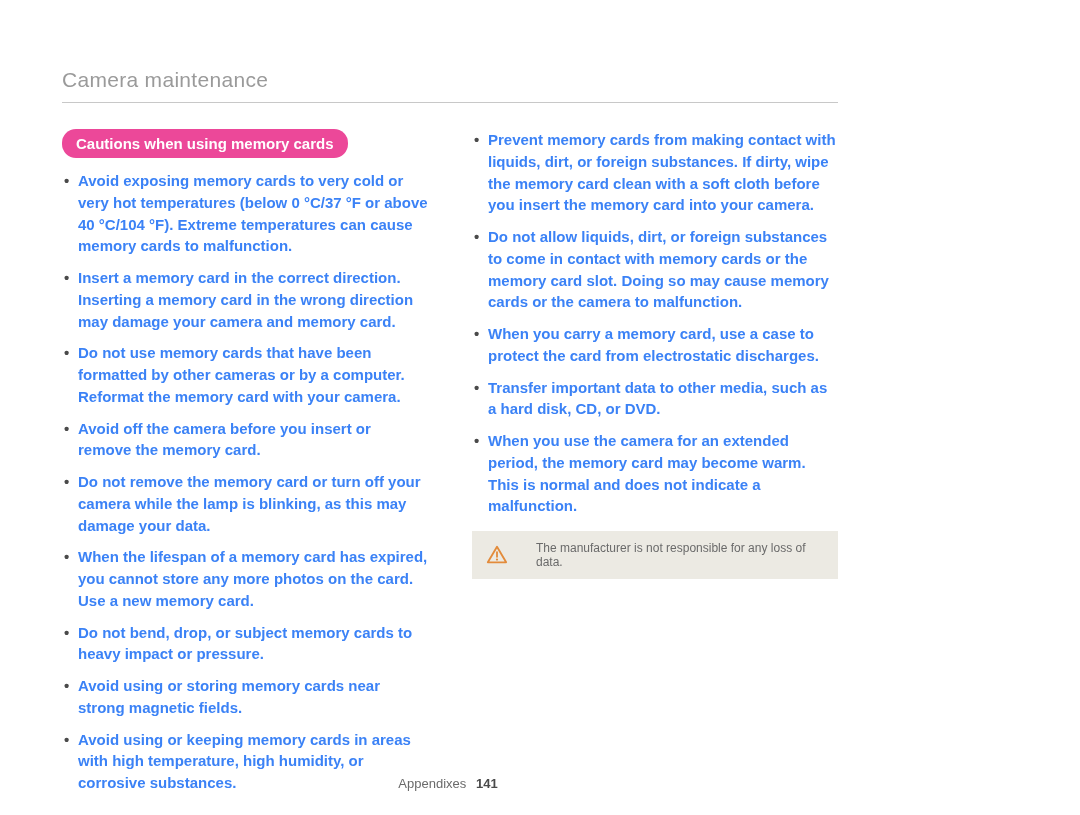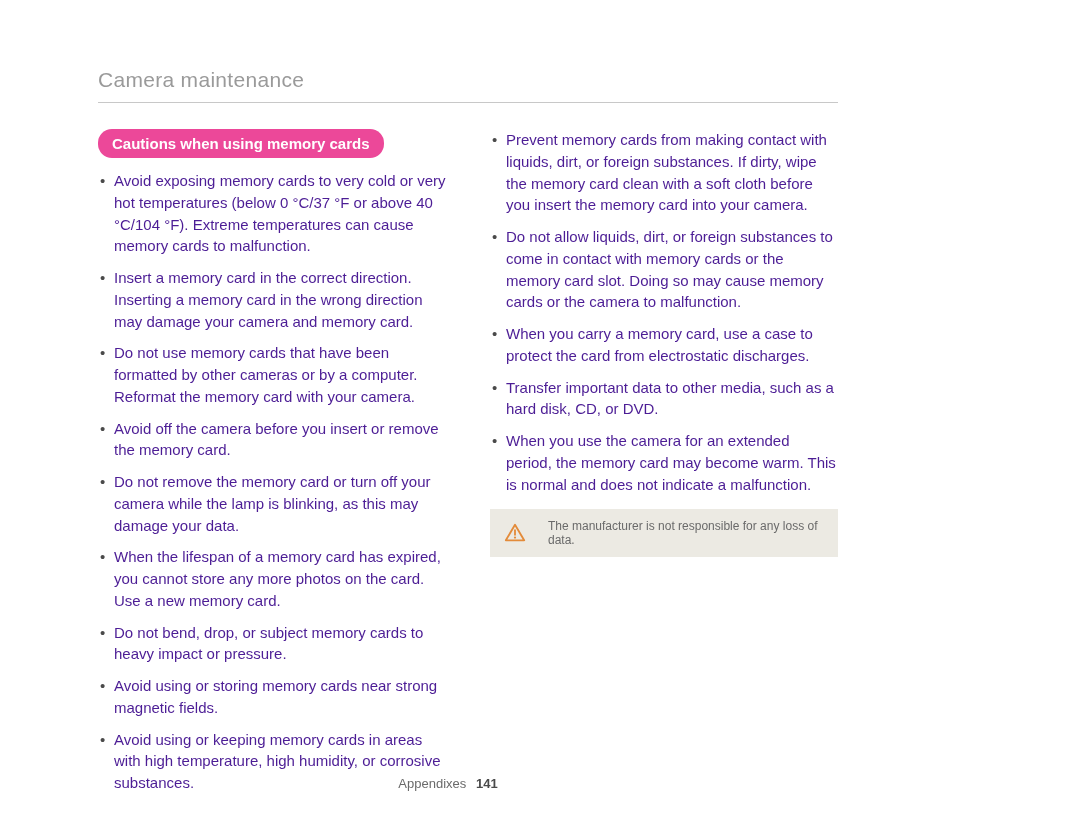--- a/index.html
+++ b/index.html
@@ -1,17 +1,17 @@
 <!DOCTYPE html>
 <html><head>
 <meta charset="utf-8">
 <style>
   * { box-sizing: border-box; margin: 0; padding: 0; }
   html, body { width: 1080px; height: 815px; background: #ffffff; font-family: Arial, Helvetica, sans-serif; color: #4a4a4a; }
-  .page { width: 900px; height: 815px; padding: 68px 62px 30px 98px; position: relative; }
+  .page { width: 900px; height: 815px; padding: 68px 62px 30px 62px; position: relative; }
   .page-title {
     font-size: 21px;
     font-weight: 300;
     color: #9a9a9a;
     letter-spacing: 0.3px;
     padding-bottom: 10px;
     border-bottom: 1px solid #c8c8c8;
     margin-bottom: 26px;
   }
   .columns { display: flex; gap: 44px; }
@@ -25,38 +25,38 @@
     padding: 6px 14px;
     border-radius: 14px;
     margin-bottom: 12px;
   }
   ul.bullets { list-style: none; }
   ul.bullets li {
     position: relative;
     padding-left: 16px;
     font-size: 15px;
     line-height: 1.45;
-    color: #4c1d95;
+    color: #3b82f6;
     margin-bottom: 10px;
-    font-weight: 400;
+    font-weight: 700;
   }
   ul.bullets li::before {
     content: "•";
     position: absolute;
     left: 2px;
     top: 0;
     color: #4a4a4a;
   }
   .notice {
     background: #eceae3;
     padding: 10px 14px;
     margin-top: 14px;
     display: flex;
     align-items: center;
-    gap: 22px;
+    gap: 28px;
   }
   .notice-icon {
     width: 22px; height: 22px; flex: 0 0 22px;
   }
   .notice-text {
     font-size: 12px;
     color: #6a6a6a;
     font-weight: 300;
   }
   .footer {

